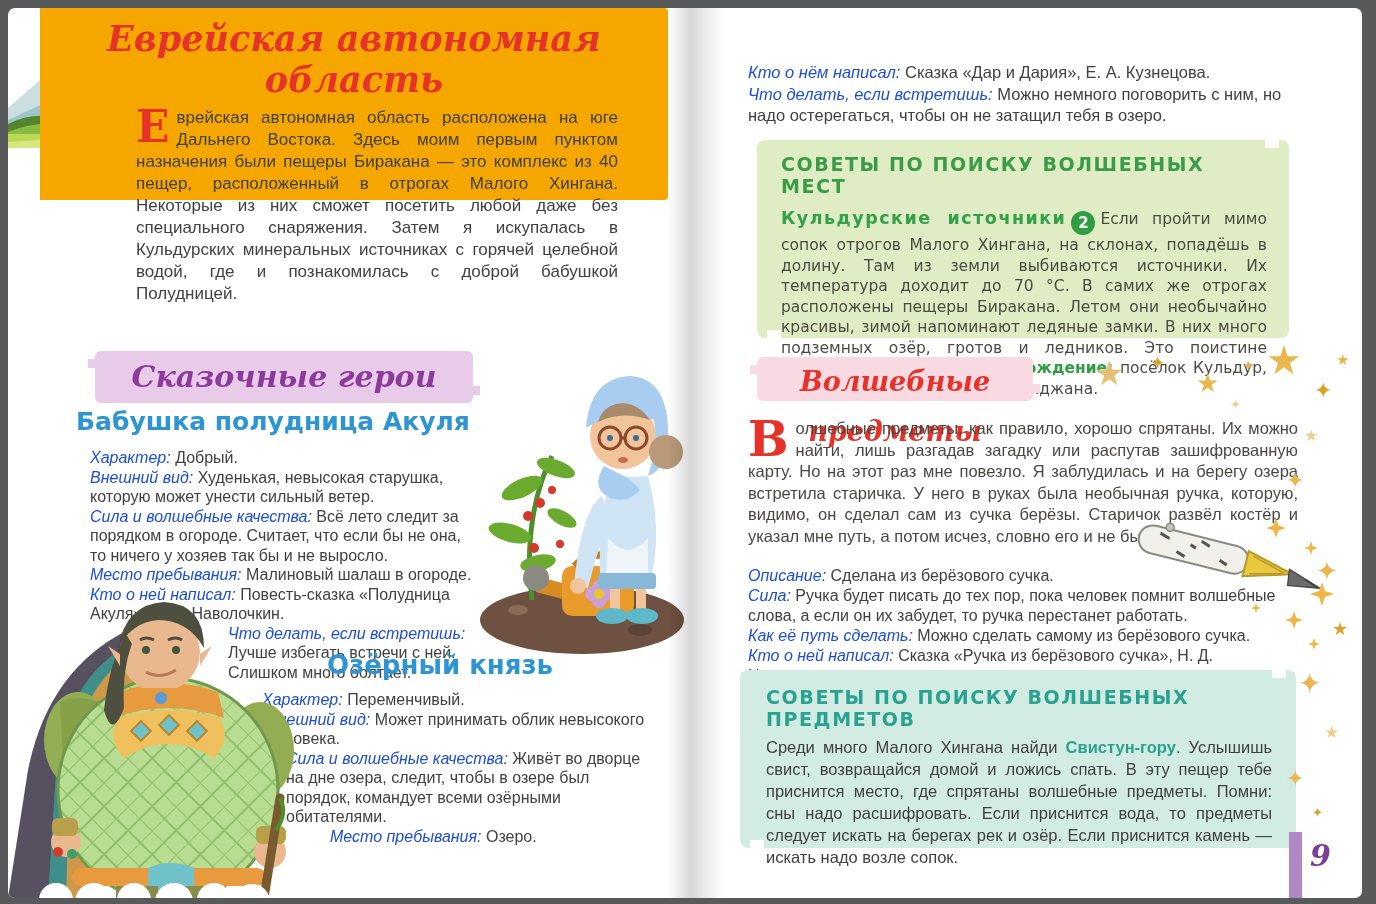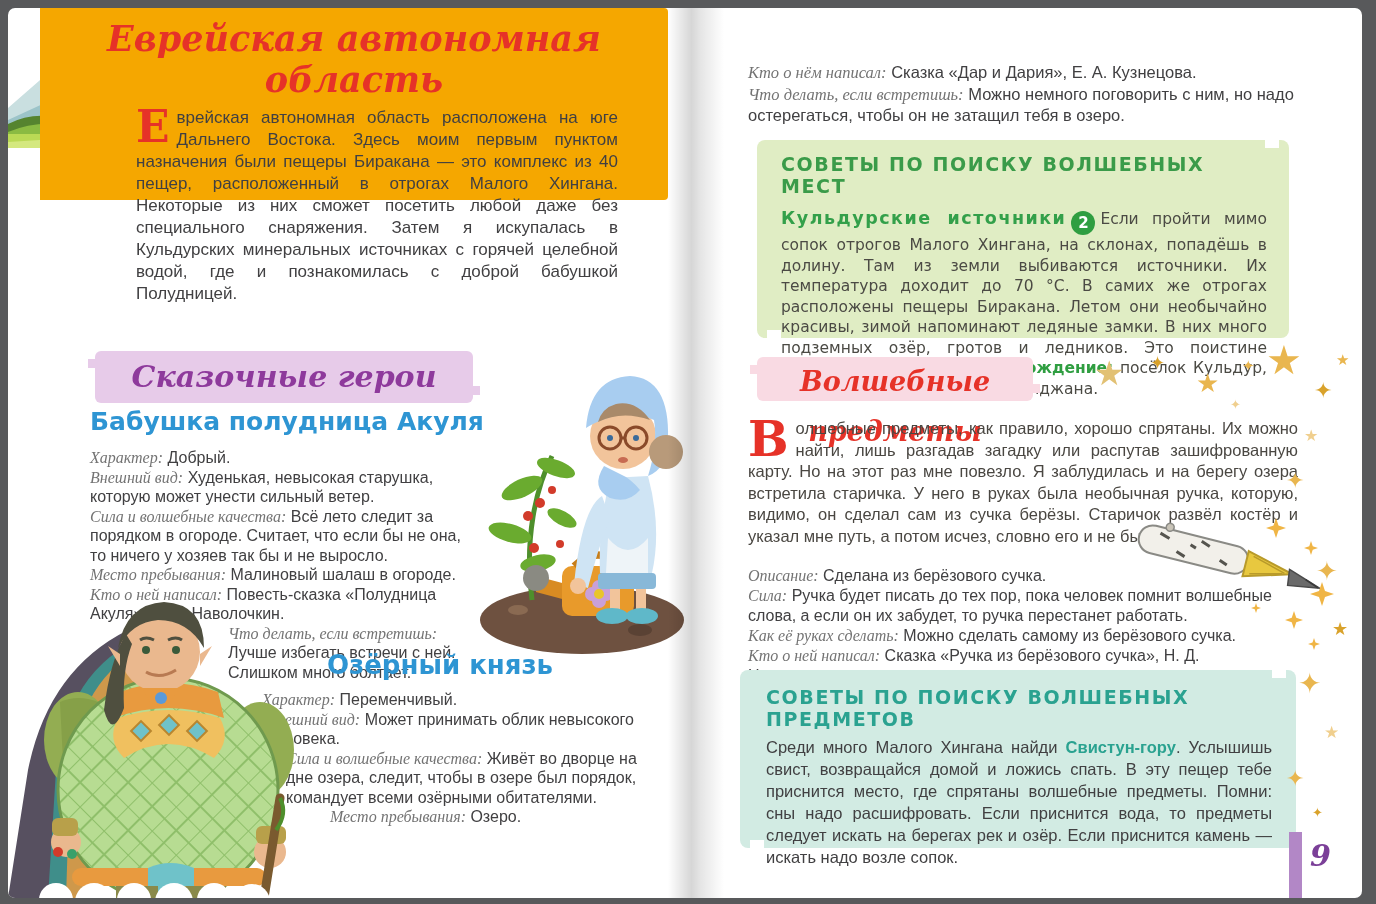--- a/index.html
+++ b/index.html
@@ -10,21 +10,21 @@
     background:linear-gradient(to right,rgba(0,0,0,0) 0%,rgba(0,0,0,0.16) 42%,rgba(0,0,0,0.10) 58%,rgba(0,0,0,0) 100%);}
   .abs{position:absolute;}
 
   
   .script{font-family:"DejaVu Serif",serif;font-style:italic;font-weight:bold;}
   .h-blue{font-family:"DejaVu Sans",sans-serif;font-weight:bold;color:#2e95d3;}
   .h-magenta{font-family:"DejaVu Sans",sans-serif;font-weight:bold;color:#ba2b9b;}
   .caps-title{font-family:"DejaVu Sans",sans-serif;font-weight:bold;letter-spacing:1.6px;}
   .body-txt{color:#414042;font-size:17px;line-height:22px;text-align:justify;}
   .field{margin:0;font-size:16px;line-height:19.5px;}
-  .lbl{font-family:Liberation Serif, serif;font-style:italic;color:#737373;}
+  .lbl{font-family:Liberation Sans, sans-serif;font-style:italic;color:#1d4ed8;}
   .val{font-family:"Liberation Sans",sans-serif;color:#414042;}
   .dropcap{float:left;font-family:"DejaVu Serif",serif;font-weight:bold;color:#e63228;
     font-size:44px;line-height:36px;margin:2px 7px 0 0;}
 
   
   .plaque{border-radius:6px;text-align:center;}
   .px::before,.px::after{content:"";position:absolute;width:9px;height:9px;background:var(--c);}
   .px::before{left:-7px;top:8px;}
   .px::after{right:-7px;bottom:8px;}
   .tipbox{border-radius:8px;}
@@ -65,21 +65,21 @@
       <div class="script" style="text-align:center;font-size:35px;color:#e63228;margin-top:10px;">Еврейская автономная область</div>
       <div class="body-txt" style="margin:7px 50px 0 96px;">
         <span class="dropcap">Е</span><span>врейская автономная область расположена на юге Дальнего Востока. Здесь моим первым пунктом назначения были пещеры Биракана — это комплекс из 40 пещер, расположенный в отрогах Малого Хингана. Некоторые из них сможет посетить любой даже без специального снаряжения. Затем я искупалась в Кульдурских минеральных источниках с горячей целебной водой, где и познакомилась с доброй бабушкой Полудницей.</span>
       </div>
     </div>
 
     <div class="plaque px abs" style="--c:#e7cbe9;left:87px;top:343px;width:378px;height:52px;background:#e7cbe9;">
       <span class="script" style="font-size:30px;color:#8e3a9c;line-height:52px;">Сказочные герои</span>
     </div>
 
-    <div class="h-blue abs" style="left:82px;top:399px;font-size:25px;">Бабушка полудница Акуля</div>
+    <div class="h-blue abs" style="left:68px;top:399px;font-size:25px;">Бабушка полудница Акуля</div>
 
     <div class="abs" style="left:82px;top:440px;width:384px;">
       <p class="field"><span class="lbl">Характер:</span> <span class="val">Добрый.</span></p>
       <p class="field"><span class="lbl">Внешний вид:</span> <span class="val">Худенькая, невысокая старушка, которую может унести сильный ветер.</span></p>
       <p class="field"><span class="lbl">Сила и волшебные качества:</span> <span class="val">Всё лето следит за порядком в огороде. Считает, что если бы не она, то ничего у хозяев так бы и не выросло.</span></p>
       <p class="field"><span class="lbl">Место пребывания:</span> <span class="val">Малиновый шалаш в огороде.</span></p>
       <p class="field"><span class="lbl">Кто о ней написал:</span> <span class="val">Повесть-сказка «Полудница Акуля», Н. Д. Наволочкин.</span></p>
       <p class="field" style="margin-left:138px;"><span class="lbl">Что делать, если встретишь:</span> <span class="val">Лучше избегать встречи с ней. Слишком много болтает.</span></p>
     </div>
 
@@ -219,21 +219,21 @@
     </div>
 
     <div class="body-txt abs" style="left:740px;top:410px;width:550px;font-size:16.5px;line-height:21.5px;color:#4a4742;">
       <span class="dropcap" style="font-size:48px;line-height:38px;">В</span><span>олшебные предметы, как правило, хорошо спрятаны. Их можно найти, лишь разгадав загадку или распутав зашифрованную карту. Но на этот раз мне повезло. Я заблудилась и на берегу озера встретила старичка. У него в руках была необычная ручка, которую, видимо, он сделал сам из сучка берёзы. Старичок развёл костёр и указал мне путь, а потом исчез, словно его и не было.</span>
     </div>
 
 
     <div class="abs" style="left:740px;top:558px;width:532px;">
       <p class="field" style="line-height:20px;"><span class="lbl">Описание:</span> <span class="val">Сделана из берёзового сучка.</span></p>
       <p class="field" style="line-height:20px;"><span class="lbl">Сила:</span> <span class="val">Ручка будет писать до тех пор, пока человек помнит волшебные слова, а если он их забудет, то ручка перестанет работать.</span></p>
-      <p class="field" style="line-height:20px;"><span class="lbl">Как её руках сделать:</span> <span class="val">Можно сделать самому из берёзового сучка.</span></p>
+      <p class="field" style="line-height:20px;"><span class="lbl">Как её путь сделать:</span> <span class="val">Можно сделать самому из берёзового сучка.</span></p>
       <p class="field" style="line-height:20px;"><span class="lbl">Кто о ней написал:</span> <span class="val">Сказка «Ручка из берёзового сучка», Н. Д. Наволочкин.</span></p>
     </div>
 
     <svg class="abs" style="left:1118px;top:500px;" width="210" height="150" viewBox="0 0 210 150">
       <g transform="rotate(14 100 60)">
         <rect x="8" y="36" width="112" height="28" rx="14" fill="#f2f0ea" stroke="#8a8a85" stroke-width="2"></rect>
         <path d="M28,42 l10,3 M48,56 l9,3 M70,40 l9,3 M92,54 l8,3 M60,46 l6,2" stroke="#55544e" stroke-width="3"></path>
         <circle cx="36" cy="34" r="4" fill="#c9c4b8" stroke="#8a8a85" stroke-width="1.5"></circle>
         <polygon points="118,38 166,50 118,64" fill="#e8c83f" stroke="#b89a2a" stroke-width="2"></polygon>
         <path d="M124,42 L158,51 M124,60 L156,52" stroke="#b89a2a" stroke-width="1.5"></path>

